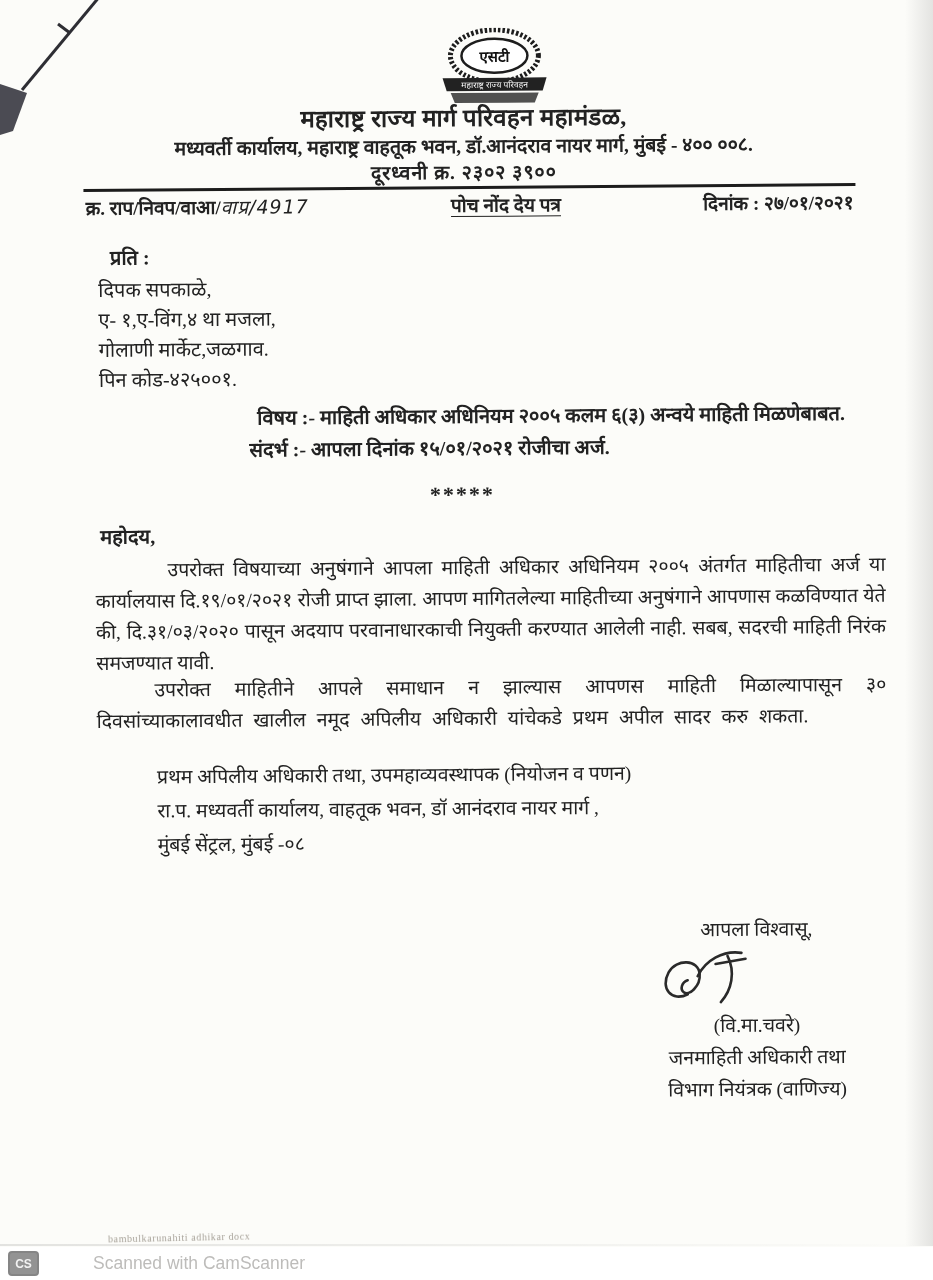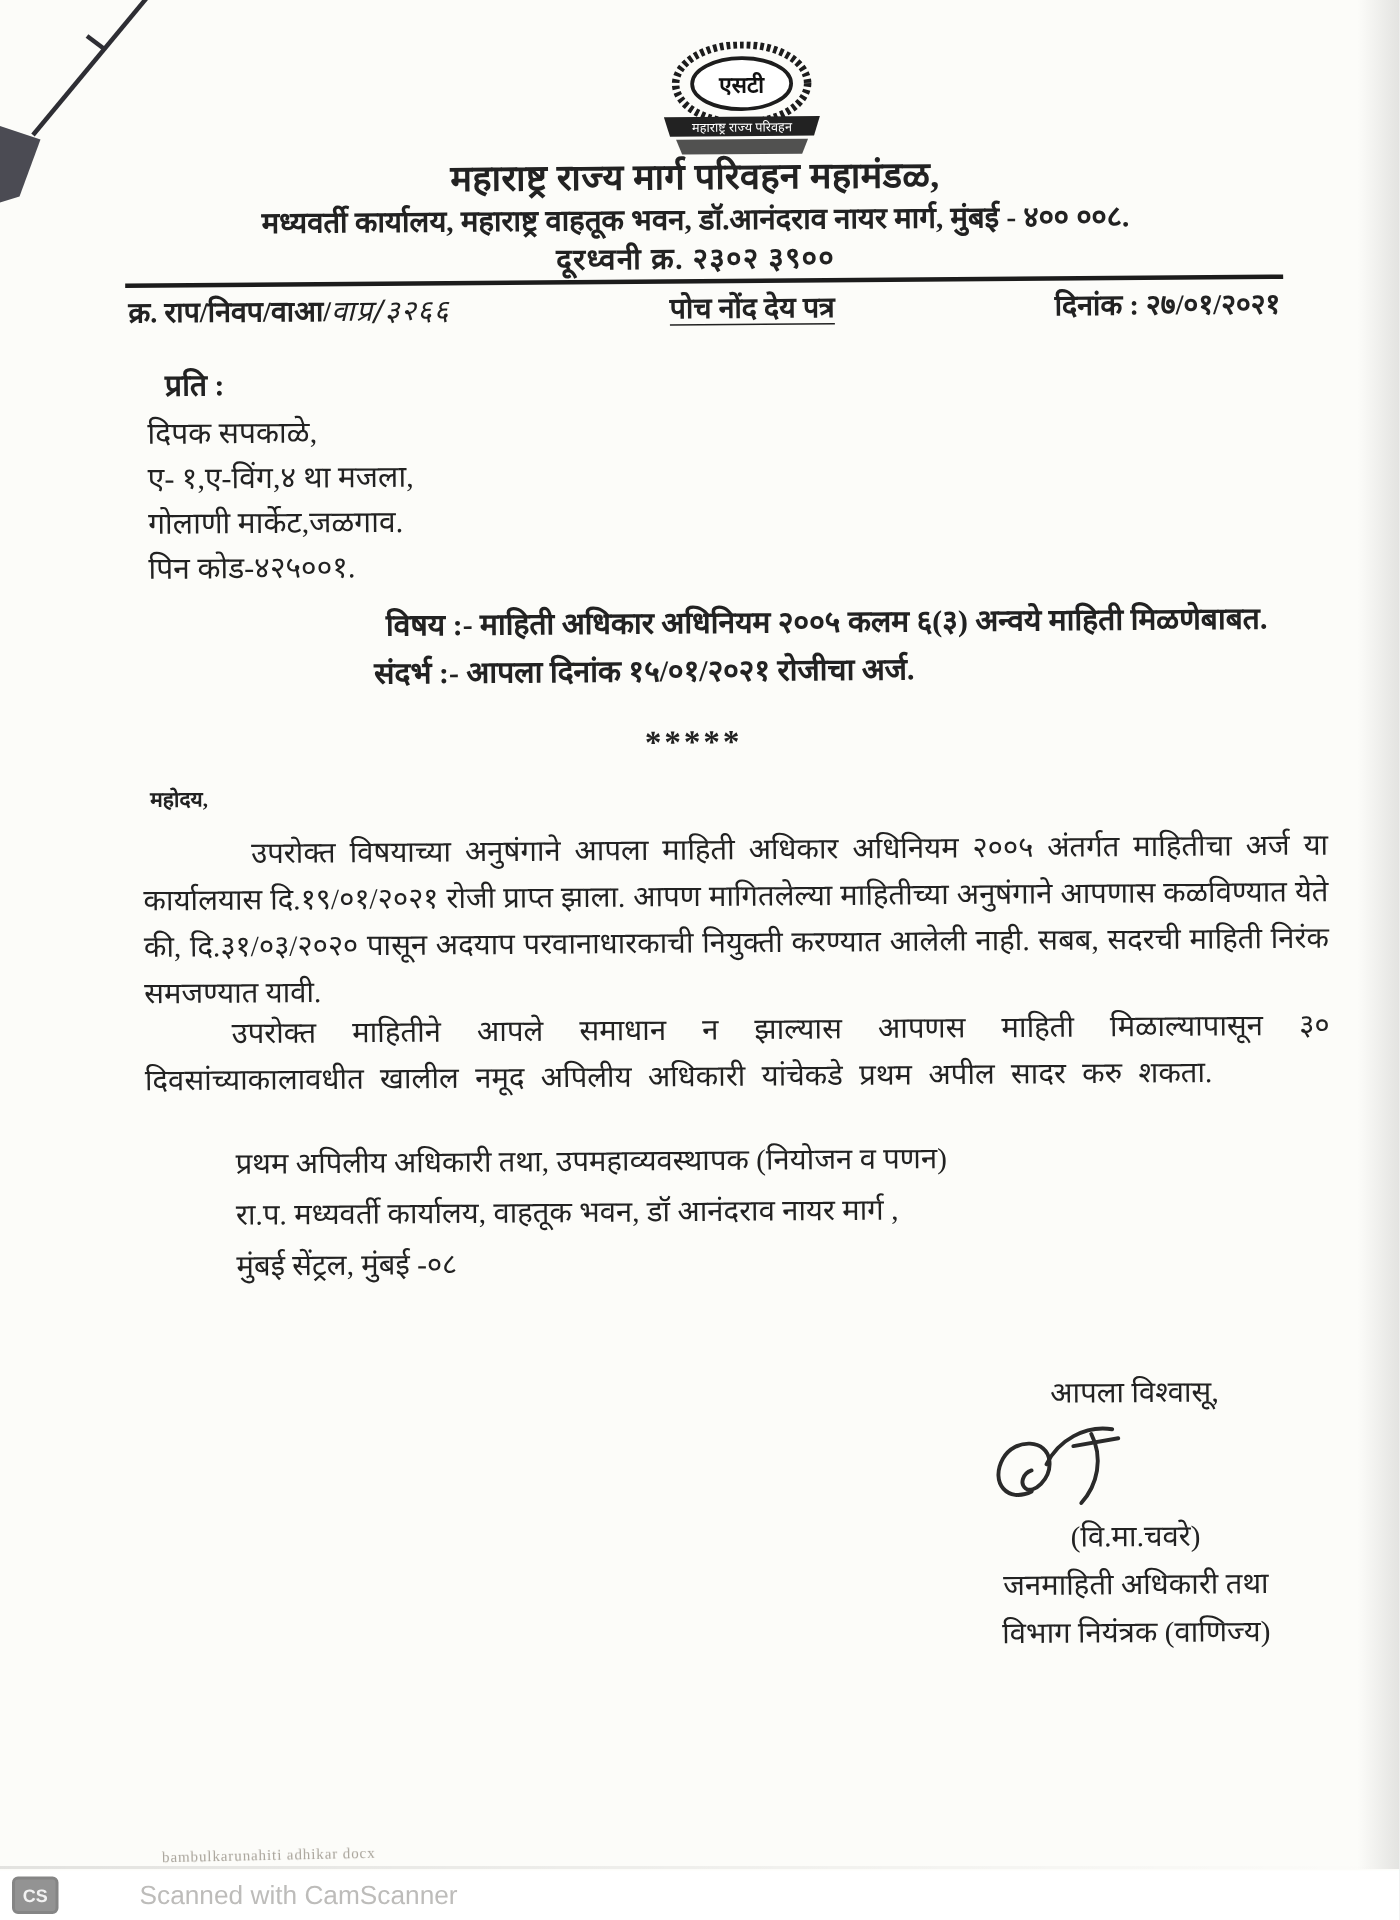--- a/index.html
+++ b/index.html
@@ -23,21 +23,21 @@
   .hand{font-family:"DejaVu Sans",sans-serif;font-style:italic;font-weight:500;letter-spacing:1px;}
   
   .recipient{top:240px;left:100px;font-size:20px;line-height:30px;}
   .recipient .salut{font-weight:700;margin-left:12px;margin-bottom:2px;}
   
   .subject{top:400px;left:258px;width:620px;font-size:20px;line-height:32px;font-weight:600;}
   .subj-line{padding-left:76px;text-indent:-76px;}
   .ref-line{margin-left:-8px;}
   .stars{top:482px;left:430px;font-size:22px;font-weight:700;letter-spacing:2px;}
   
-  .salutation{top:520px;left:100px;font-size:14px;font-weight:600;}
+  .salutation{top:520px;left:100px;font-size:20px;font-weight:600;}
   .para1{top:552px;left:95px;width:790px;font-size:19.5px;line-height:31px;text-align:justify;text-indent:72px;}
   .para2{top:672px;left:95px;width:790px;font-size:19.5px;line-height:31px;text-align:justify;text-indent:58px;word-spacing:6px;}
   .appellate{top:758px;left:155px;font-size:19.5px;line-height:34px;}
   
   .sig-block{top:916px;left:622px;width:262px;text-align:center;font-size:19.5px;line-height:32px;}
   .sig-closing{margin-bottom:2px;}
   .sig-svg{display:block;margin:0 auto 0 28px;}
   
   .corner-artifact{top:0;left:0;}
   .edge-right{top:0;right:0;width:28px;height:1246px;background:linear-gradient(to right,rgba(60,60,60,0),rgba(60,60,60,0.13));}
@@ -74,21 +74,21 @@
       </svg>
     </div>
 
     <div class="abs center org-name">महाराष्ट्र राज्य मार्ग परिवहन महामंडळ,</div>
     <div class="abs center org-addr">मध्यवर्ती कार्यालय, महाराष्ट्र वाहतूक भवन, डॉ.आनंदराव नायर मार्ग, मुंबई - ४०० ००८.</div>
     <div class="abs center org-phone">दूरध्वनी क्र. २३०२ ३९००</div>
     <div class="abs rule"></div>
 
     <div class="abs ref-row">
       <span>
-        <span>क्र. राप/निवप/वाआ/</span><span class="hand">वाप्र/३२६६</span>
+        <span>क्र. राप/निवप/वाआ/</span><span class="hand">वाप्र/4917</span>
       </span>
       <span class="doc-type">पोच नोंद देय पत्र</span>
       <span>दिनांक : २७/०१/२०२१</span>
     </div>
 
     <div class="abs recipient">
       <div class="salut">प्रति :</div>
       <div>दिपक सपकाळे,</div>
       <div>ए- १,ए-विंग,४ था मजला,</div>
       <div>गोलाणी मार्केट,जळगाव.</div>

